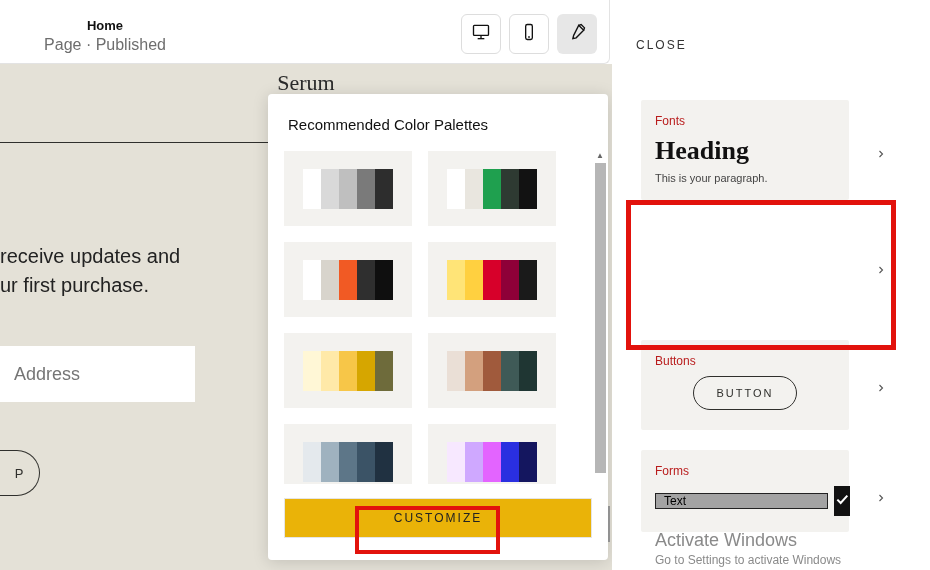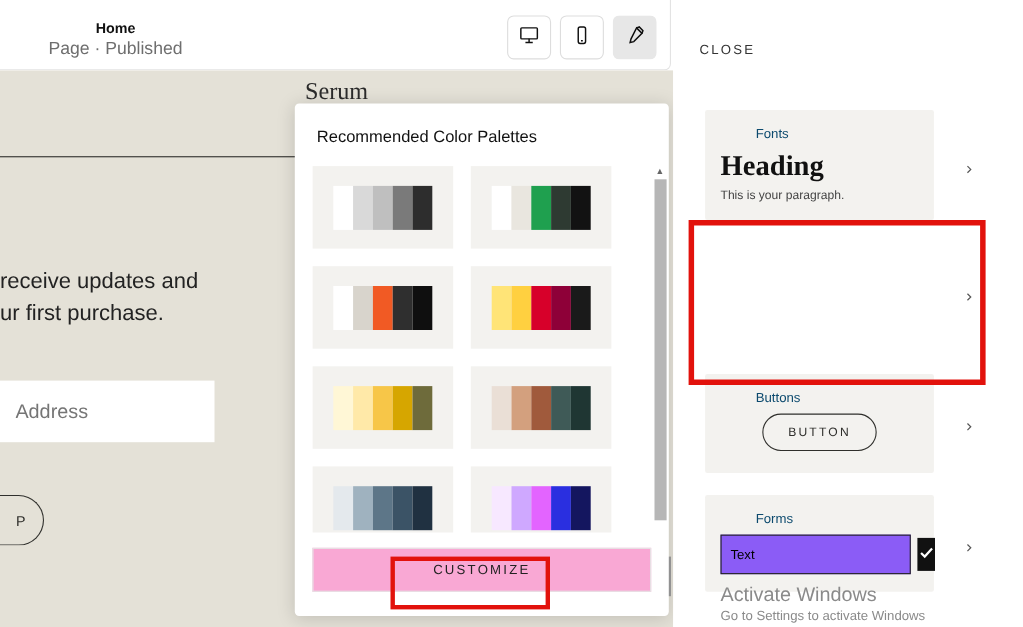--- a/index.html
+++ b/index.html
@@ -30,46 +30,46 @@
   .pop-title { padding:22px 20px 18px; font-size:15px; color:#111; }
   .grid-wrap { position:relative; height:333px; }
   .grid { position:absolute; left:16px; top:0; width:272px; height:333px; overflow:hidden; }
   .row { display:flex; gap:16px; margin-bottom:16px; }
   .tile { width:128px; height:75px; background:#f3f2ef; display:flex; align-items:center; justify-content:center; cursor:pointer; }
   .sw { display:flex; height:40px; }
   .sw span { width:18px; height:40px; }
   .scroll-thumb { position:absolute; right:2px; width:11px; background:#b6b6b6; border-radius:0; }
   .scroll-up { position:absolute; right:4px; top:0; width:8px; height:8px; font-size:8px; color:#666;}
   .cust-wrap { padding:14px 16px 16px; }
-  .cust-btn { width:100%; height:40px; border:1px solid #e5e5e5; background:#f9a8d4; font-size:12px; letter-spacing:2px; color:#222; cursor:pointer; }
+  .cust-btn { width:100%; height:40px; border:1px solid #e5e5e5; background:#eab308; font-size:12px; letter-spacing:2px; color:#222; cursor:pointer; }
   .cust-hl { position:absolute; left:355px; top:506px; width:145px; height:48px; border:4px solid #e2120c; pointer-events:none; }
 
   
   .big-scroll { position:absolute; left:594px; top:100px; width:16px; height:420px; }
   .big-scroll .thumb { position:absolute; top:406px; width:16px; height:36px; background:#9c9c9c; }
 
   
   .right { position:absolute; left:612px; top:0; width:318px; height:570px; background:#fff; }
   .close { position:absolute; left:24px; top:38px; font-size:12px; letter-spacing:2px; color:#333; cursor:pointer; }
   .card { position:absolute; left:29px; width:208px; background:#f3f2ef; border-radius:2px; padding:14px 14px 16px; }
   .chev { position:absolute; width:24px; height:24px; display:flex; align-items:center; justify-content:center; cursor:pointer; color:#555; }
   .chev svg { width:12px; height:12px; stroke:#555; fill:none; stroke-width:2.2; }
-  .lbl { font-size:12px; color:#0c4a6e; margin-bottom:8px;margin-left:32px; }
+  .lbl { font-size:12px; color:#b91c1c; margin-bottom:8px; }
   .heading-prev { font-family:Georgia,'Times New Roman',serif; font-size:26px; font-weight:700; color:#111; }
   .para-prev { font-size:11px; color:#444; margin-top:6px; }
   .palette { display:flex; margin-top:6px; }
   .palette span { flex:1; height:46px; }
   .card.colors { background:#d5d3cb; }
   .hl-red { position:absolute; border:5px solid #e2120c; pointer-events:none; }
 
   .btn-prev-wrap { text-align:center; }
   .btn-prev { display:inline-block; border:1.5px solid #2f2f2c; border-radius:30px; padding:10px 22px; font-size:11px; letter-spacing:2px; color:#2f2f2c; }
 
   .form-row { display:flex; gap:6px; align-items:center; margin-top:6px; }
-  .form-input { flex:1; height:36px; border:1px solid #222; background:#8b5cf6; padding:0 8px; font-size:12px; }
+  .form-input { flex:1; height:16px; border:1px solid #222; background:#a3a3a3; padding:0 8px; font-size:12px; }
   .form-chk { width:30px; height:30px; background:#111; display:flex; align-items:center; justify-content:center; }
   .form-chk svg { width:16px; height:16px; stroke:#fff; fill:none; stroke-width:3; }
 
   .watermark { position:absolute; left:655px; top:530px; color:#8a8a8a; }
   .watermark .t1 { font-size:18px; font-weight:300; }
   .watermark .t2 { font-size:12px; margin-top:2px; }
 </style>
 </head>
 <body>
 

